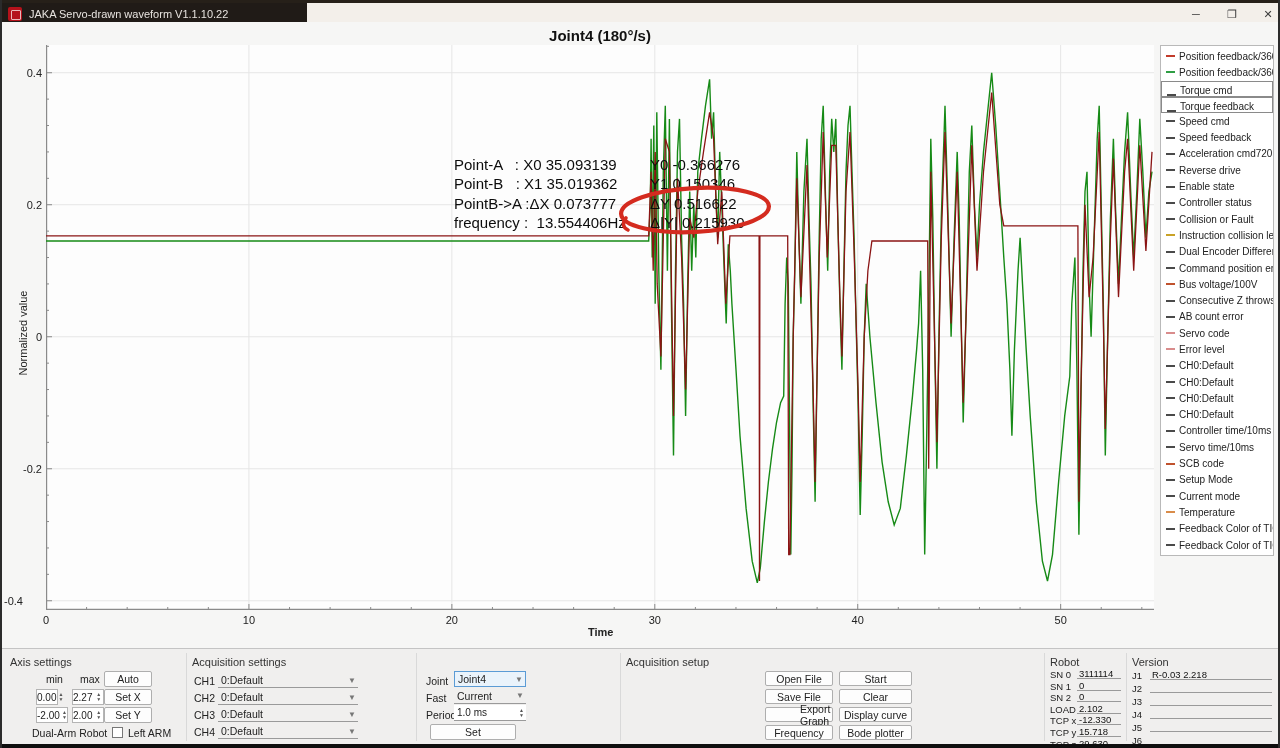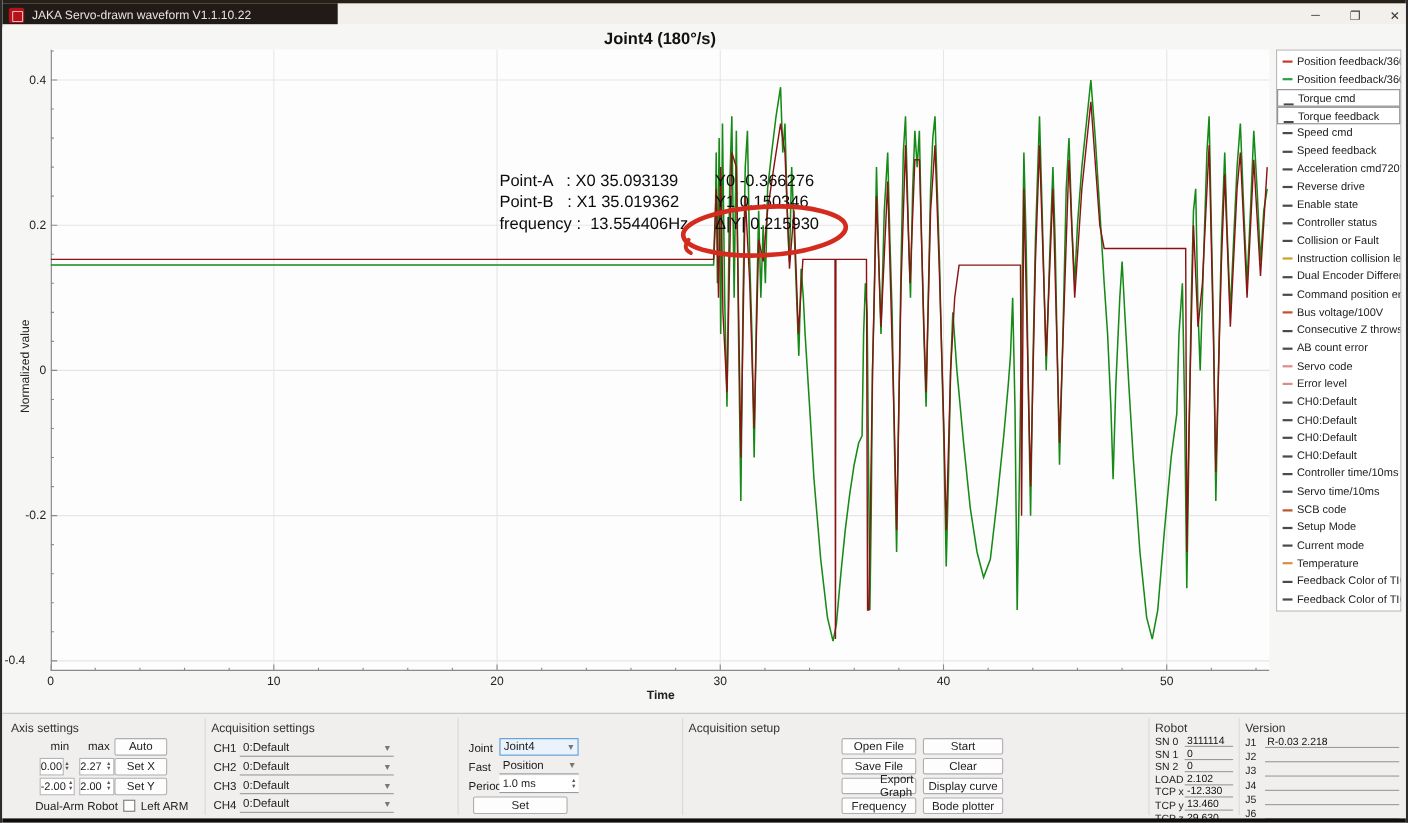--- a/index.html
+++ b/index.html
@@ -154,20 +154,24 @@
   <div id="annotation">
     <div class="ann-row">
         <span class="ann-left">Point-A   : X0 35.093139</span>
         <span class="ann-right">Y0 -0.366276</span>
       </div>
     <div class="ann-row">
         <span class="ann-left">Point-B   : X1 35.019362</span>
         <span class="ann-right">Y1 0.150346</span>
       </div>
     <div class="ann-row">
+        <span class="ann-left">PointB-&gt;A :ΔX 0.073777</span>
+        <span class="ann-right">ΔY 0.516622</span>
+      </div>
+    <div class="ann-row">
         <span class="ann-left">frequency :  13.554406Hz</span>
         <span class="ann-right">Δ|Y| 0.215930</span>
       </div>
   </div>
 
   <svg id="circle-svg" width="170" height="62">
     <ellipse cx="85" cy="30" rx="74" ry="22" fill="none" stroke="#d42b1f" stroke-width="4.2" transform="rotate(-3 85 30)" stroke-linecap="round"></ellipse>
     <path d="M 16 38 Q 10 46 18 50" fill="none" stroke="#d42b1f" stroke-width="3.6" stroke-linecap="round"></path>
   </svg>
 
@@ -356,21 +360,21 @@
       </div>
     </div>
 
   <div class="flabel" style="left:424px; top:26px">Joint</div>
   <div class="combo boxed" style="left:452px; top:22px; width:72px; height:16px">
       <span class="val">Joint4</span>
       <span class="chev">▼</span>
     </div>
   <div class="flabel" style="left:424px; top:43px">Fast</div>
   <div class="combo" style="left:452px; top:39px; width:72px; height:16px">
-      <span class="val">Position</span>
+      <span class="val">Current</span>
       <span class="chev">▼</span>
     </div>
   <div class="flabel" style="left:424px; top:60px">Period</div>
   <div class="spin" style="left:452px; top:56px; width:72px; height:16px; border:none; border-bottom:1px solid #9a9a9a; background:#fff">
       <span class="val" style="text-align:left; padding-left:3px">1.0 ms</span>
       <span class="arrows">▲<br>▼</span>
     </div>
   <div class="btn" style="left:428px; top:75px; width:86px; height:16px">Set</div>
 
   <div class="sec-title" style="left:624px">Acquisition setup</div>
@@ -391,21 +395,21 @@
       <div class="ufield" style="left: 1075px; top: 19px; width: 44px; height: 11px;">3111114</div>
       <div class="flabel" style="left: 1048px; top: 31.6px; font-size: 9.5px;">SN 1</div>
       <div class="ufield" style="left: 1075px; top: 30.6px; width: 44px; height: 11px;">0</div>
       <div class="flabel" style="left: 1048px; top: 43.2px; font-size: 9.5px;">SN 2</div>
       <div class="ufield" style="left: 1075px; top: 42.2px; width: 44px; height: 11px;">0</div>
       <div class="flabel" style="left: 1048px; top: 54.8px; font-size: 9.5px;">LOAD</div>
       <div class="ufield" style="left: 1075px; top: 53.8px; width: 44px; height: 11px;">2.102</div>
       <div class="flabel" style="left: 1048px; top: 66.4px; font-size: 9.5px;">TCP x</div>
       <div class="ufield" style="left: 1075px; top: 65.4px; width: 44px; height: 11px;">-12.330</div>
       <div class="flabel" style="left: 1048px; top: 78px; font-size: 9.5px;">TCP y</div>
-      <div class="ufield" style="left: 1075px; top: 77px; width: 44px; height: 11px;">13.460</div>
+      <div class="ufield" style="left: 1075px; top: 77px; width: 44px; height: 11px;">15.718</div>
       <div class="flabel" style="left: 1048px; top: 89.6px; font-size: 9.5px;">TCP z</div>
       <div class="ufield" style="left: 1075px; top: 88.6px; width: 44px; height: 11px;">29.630</div>
     </div>
 
   <div class="sec-title" style="left:1130px">Version</div>
   <div id="version-rows">
       <div class="flabel" style="left: 1130px; top: 21px; font-size: 9.5px;">J1</div>
       <div class="ufield" style="left: 1148px; top: 20px; width: 122px; height: 11px;">R-0.03  2.218</div>
       <div class="flabel" style="left: 1130px; top: 34px; font-size: 9.5px;">J2</div>
       <div class="ufield" style="left: 1148px; top: 33px; width: 122px; height: 11px;"></div>

